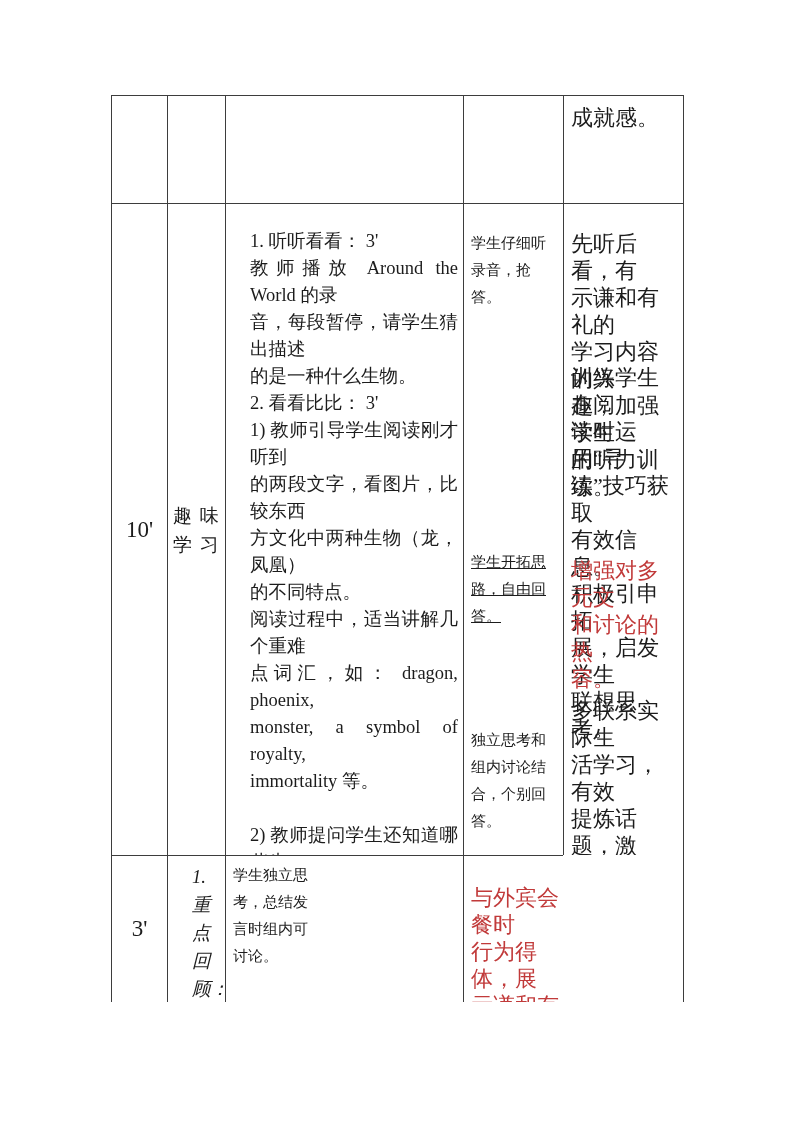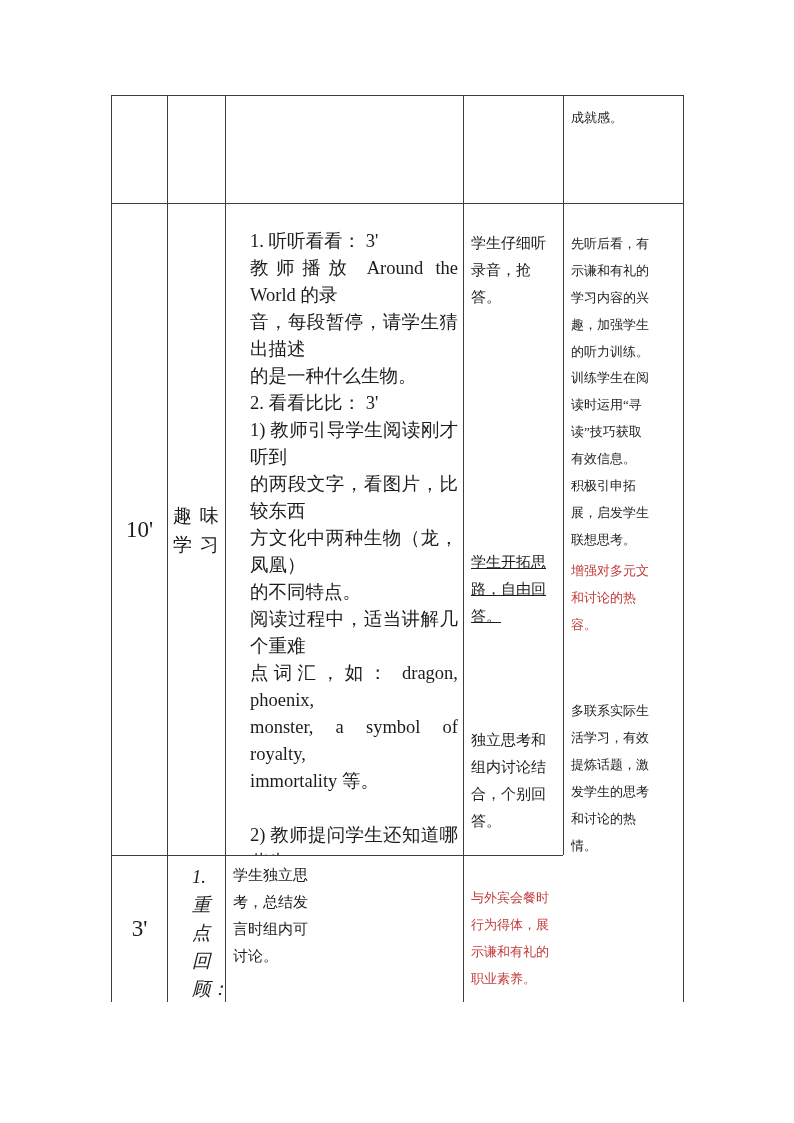--- a/index.html
+++ b/index.html
@@ -31,21 +31,21 @@
   .c-content {
     font-size:18.5px; line-height:27px;
     padding:24px 5px 0 24px; white-space:pre-line;
     text-align:justify;
   }
   .c-content.r3 { padding-top:7px; line-height:28px;font-style:italic; }
   .blk {
     position:absolute; left:7px; right:14px;
     font-size:15px; line-height:27px; white-space:pre-line;
   }
-  .blk.intent { font-size:13px; right:4px; }
+  .blk.intent { font-size:22px; right:4px; }
   .red { color:#c13a3a; }
   .st-1 { top:26px; }  .st-2 { top:159px; } .st-3 { top:345px;text-decoration:underline; } .st-4 { top:523px; }
   .in-1 { top:26px; }  .in-2 { top:160px; } .in-3 { top:353px; } .in-4 { top:493px; }
   .r1-in { top:8px; }
   .r3-st { top:6px; }
   .r3-in { top:28px; }
 </style>
 </head>
 <body>
 

